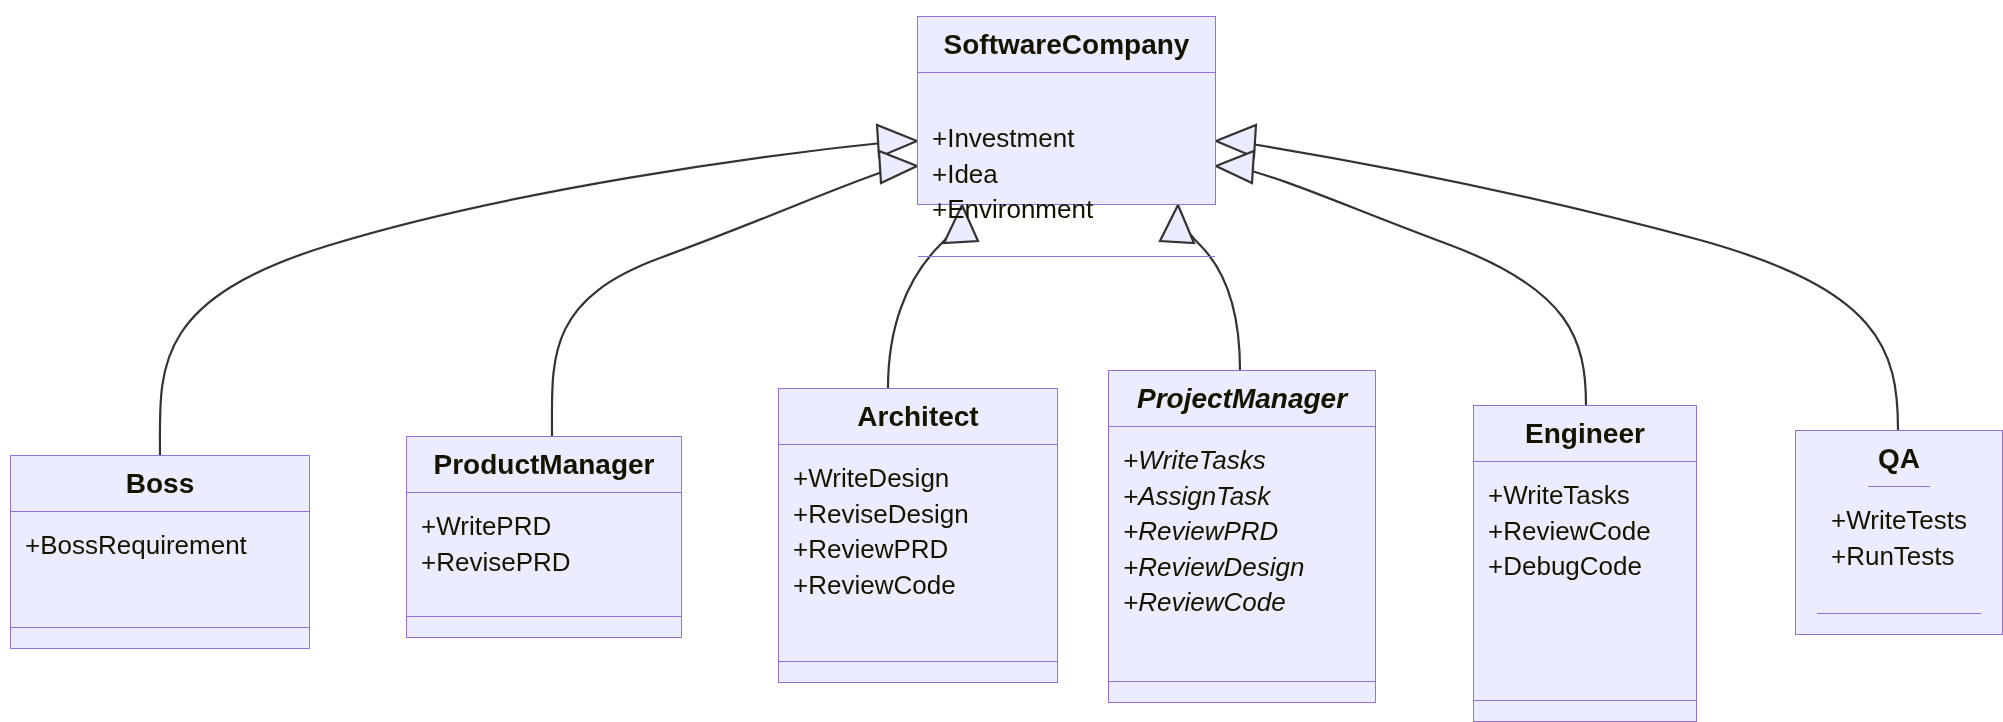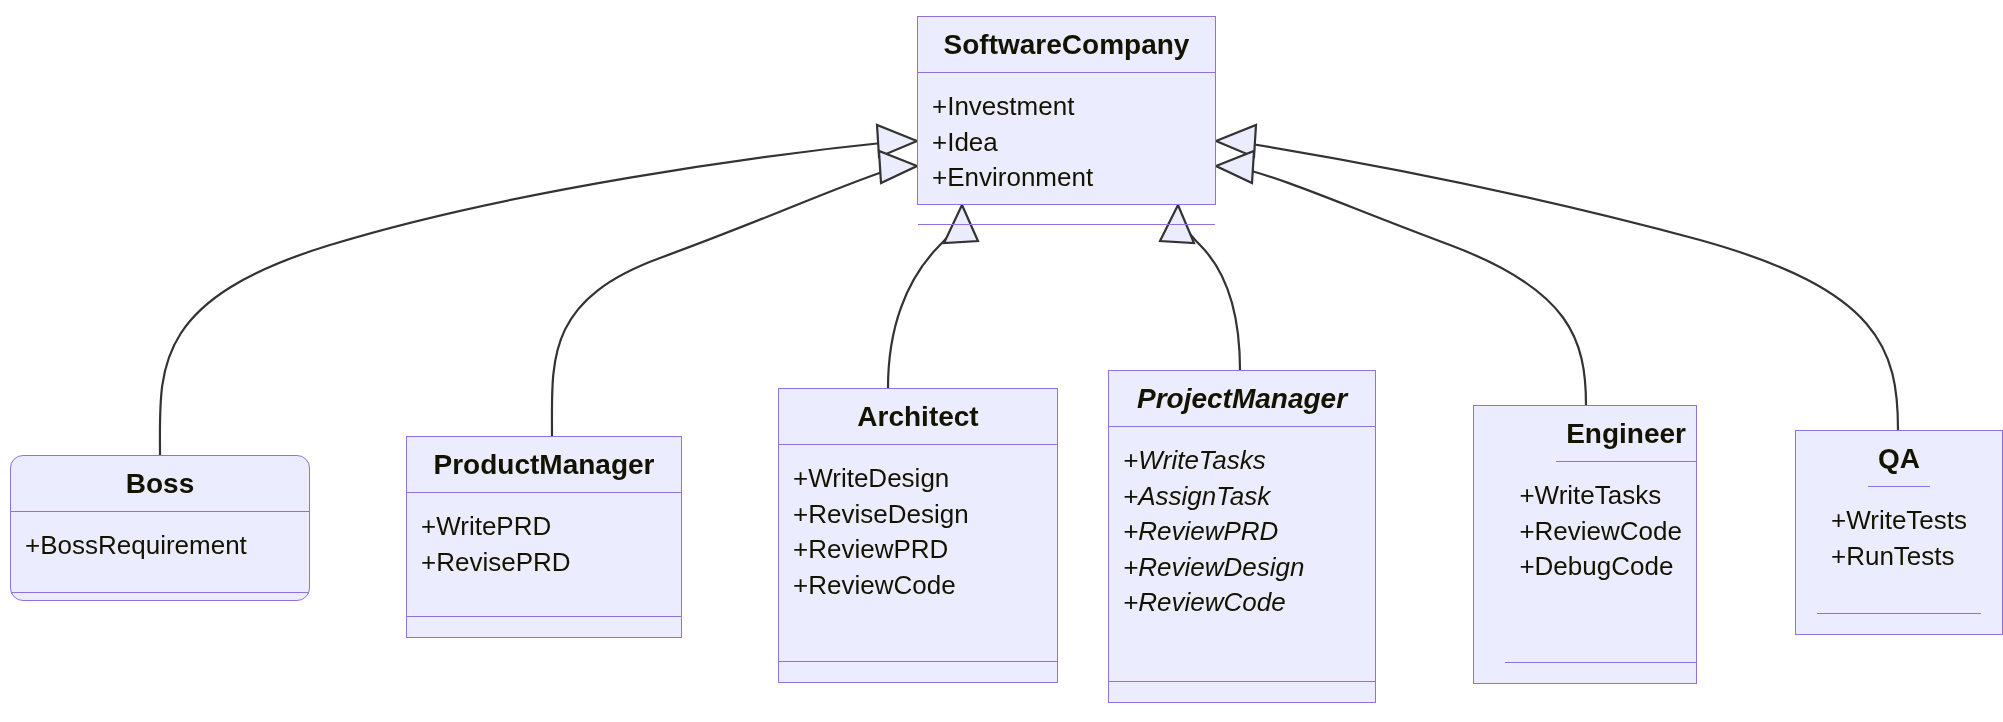--- a/index.html
+++ b/index.html
@@ -84,31 +84,31 @@
 
     <polygon points="962,205 944,243 978,241" fill="#ECECFF" stroke="#333333" stroke-width="2.2"></polygon>
 
     <polygon points="1178,205 1160,241 1194,243" fill="#ECECFF" stroke="#333333" stroke-width="2.2"></polygon>
 
     <polygon points="1216,141 1256,125 1254,157" fill="#ECECFF" stroke="#333333" stroke-width="2.2"></polygon>
 
     <polygon points="1216,166 1254,151 1252,183" fill="#ECECFF" stroke="#333333" stroke-width="2.2"></polygon>
   </svg>
 
-  <div class="uml-class" style="left:917px; top:16px; width:299px; height:189px;">
+  <div class="uml-class" style="left:917px; top:16px; width:299px; height:189px;gap:32px;">
     <div class="class-title">SoftwareCompany</div>
     <div class="class-members">
       <div class="member-row">+Investment</div>
       <div class="member-row">+Idea</div>
       <div class="member-row">+Environment</div>
     </div>
     <div class="class-methods"></div>
   </div>
 
-  <div class="uml-class" style="left:10px; top:455px; width:300px; height:146px;border-radius:13px;">
+  <div class="uml-class" style="left:10px; top:455px; width:300px; height:194px;">
     <div class="class-title">Boss</div>
     <div class="class-members">
       <div class="member-row">+BossRequirement</div>
     </div>
     <div class="class-methods"></div>
   </div>
 
   <div class="uml-class" style="left:406px; top:436px; width:276px; height:202px;justify-content:flex-end;">
     <div class="class-title">ProductManager</div>
     <div class="class-members">
@@ -134,21 +134,21 @@
     <div class="class-members">
       <div class="member-row">+WriteTasks</div>
       <div class="member-row">+AssignTask</div>
       <div class="member-row">+ReviewPRD</div>
       <div class="member-row">+ReviewDesign</div>
       <div class="member-row">+ReviewCode</div>
     </div>
     <div class="class-methods"></div>
   </div>
 
-  <div class="uml-class" style="left:1473px; top:405px; width:224px; height:279px;align-items:flex-end;">
+  <div class="uml-class" style="left:1473px; top:405px; width:224px; height:317px;">
     <div class="class-title">Engineer</div>
     <div class="class-members">
       <div class="member-row">+WriteTasks</div>
       <div class="member-row">+ReviewCode</div>
       <div class="member-row">+DebugCode</div>
     </div>
     <div class="class-methods"></div>
   </div>
 
   <div class="uml-class" style="left:1795px; top:430px; width:208px; height:205px;align-items:center;">

